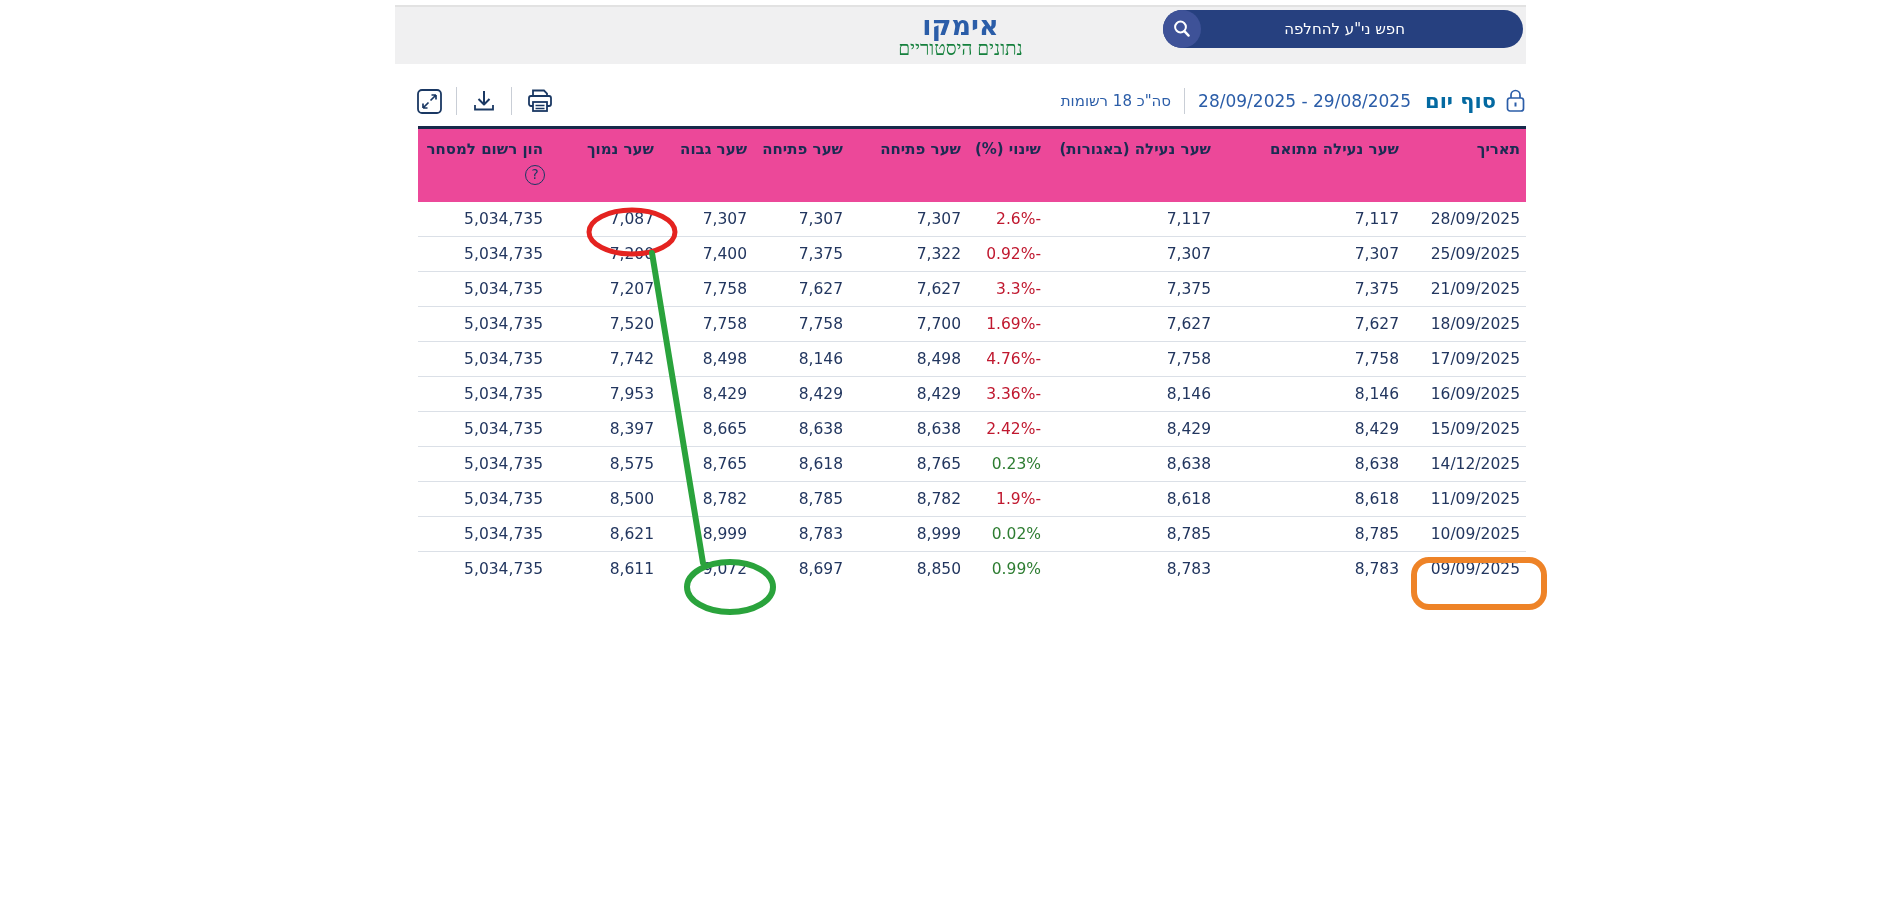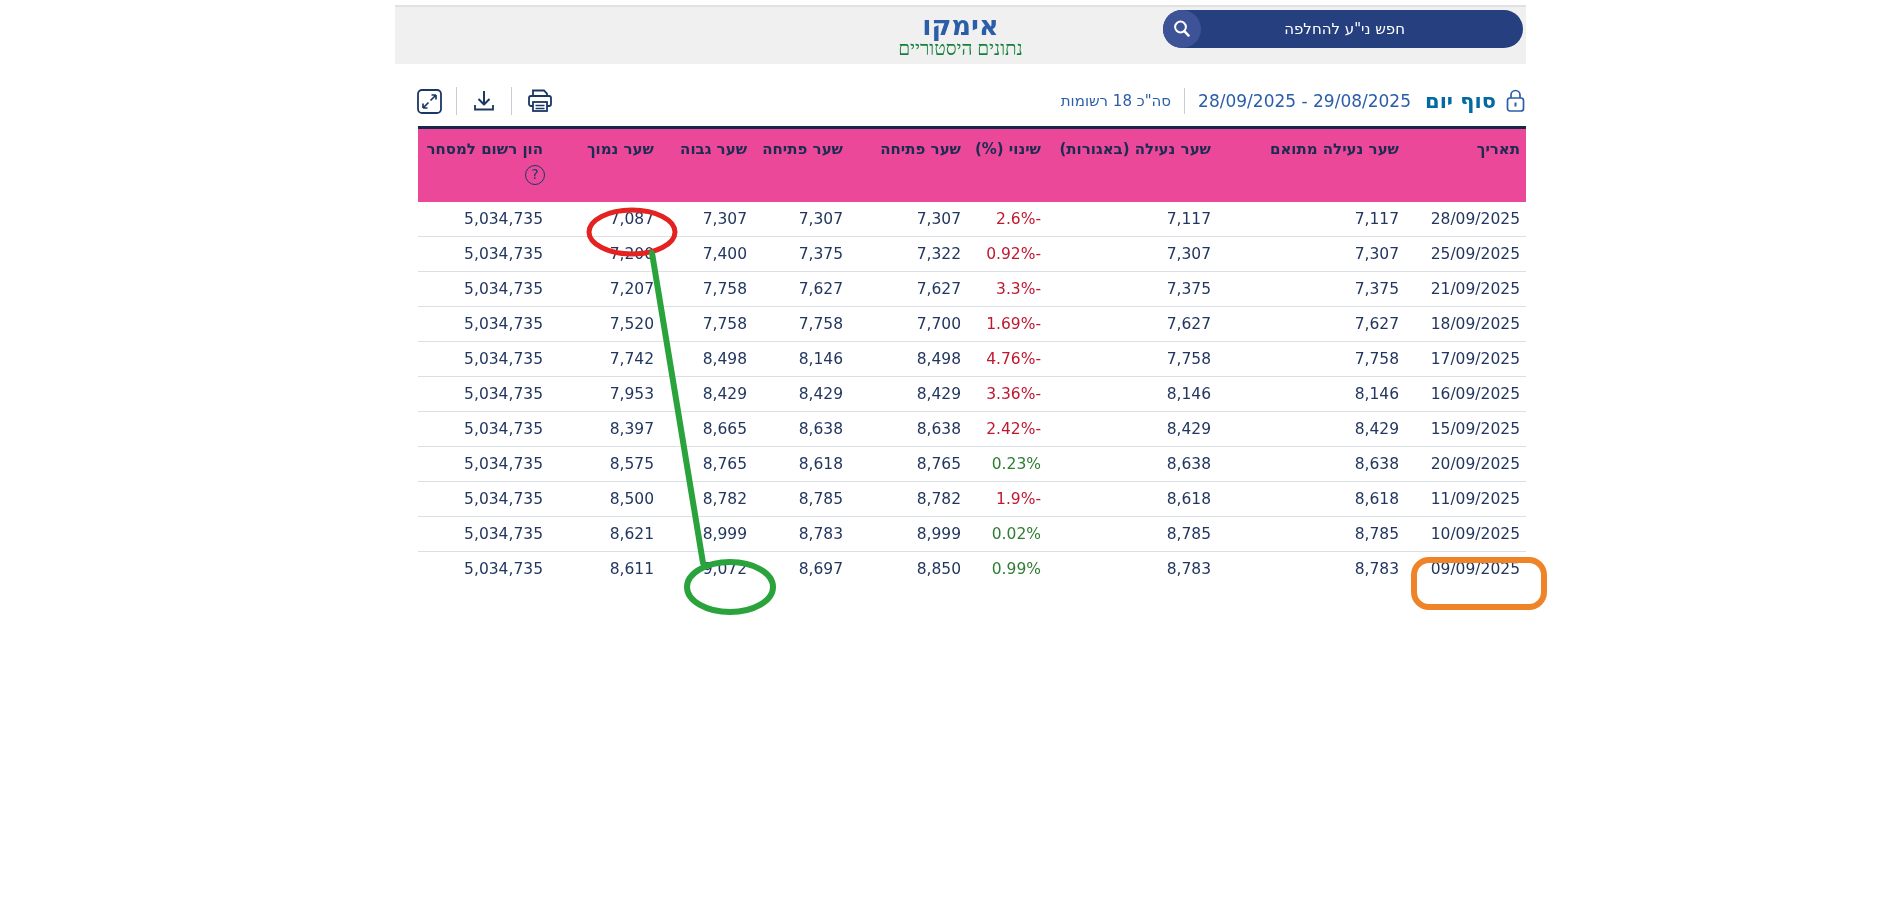--- a/index.html
+++ b/index.html
@@ -229,21 +229,21 @@
           <td>8,429</td>
           <td>8,429</td>
           <td class="chg neg">-2.42%</td>
           <td>8,638</td>
           <td>8,638</td>
           <td>8,665</td>
           <td>8,397</td>
           <td>5,034,735</td>
         </tr>
         <tr>
-          <td class="c-date">20/09/2025</td>
+          <td class="c-date">14/12/2025</td>
           <td>8,638</td>
           <td>8,638</td>
           <td class="chg pos">0.23%</td>
           <td>8,765</td>
           <td>8,618</td>
           <td>8,765</td>
           <td>8,575</td>
           <td>5,034,735</td>
         </tr>
         <tr>

